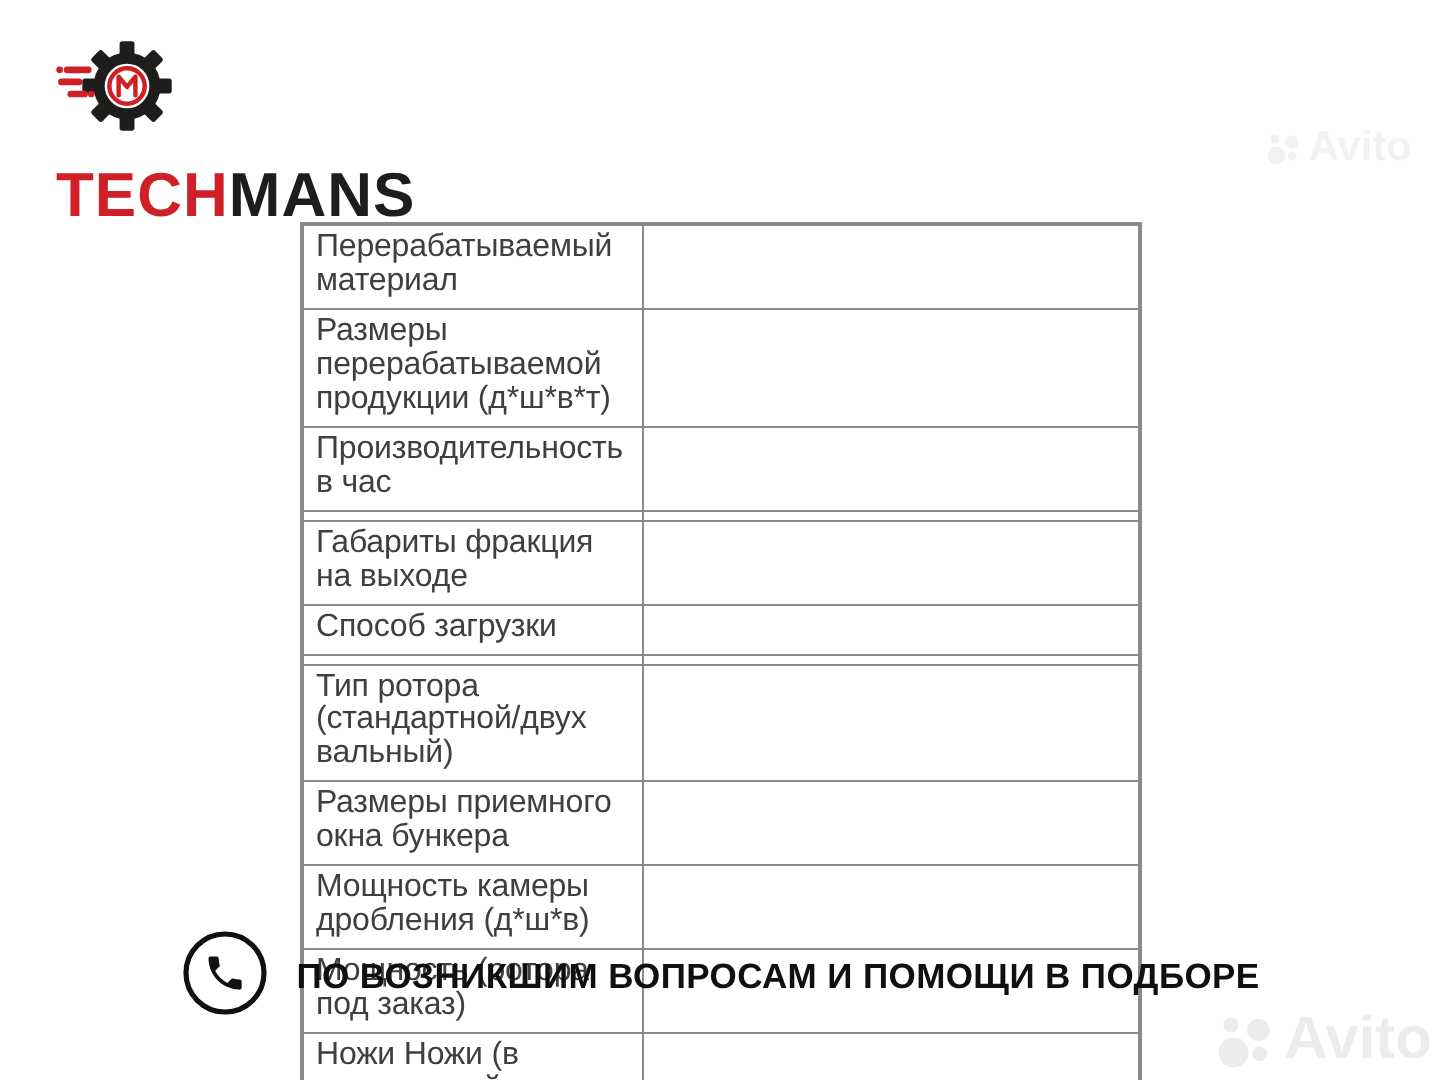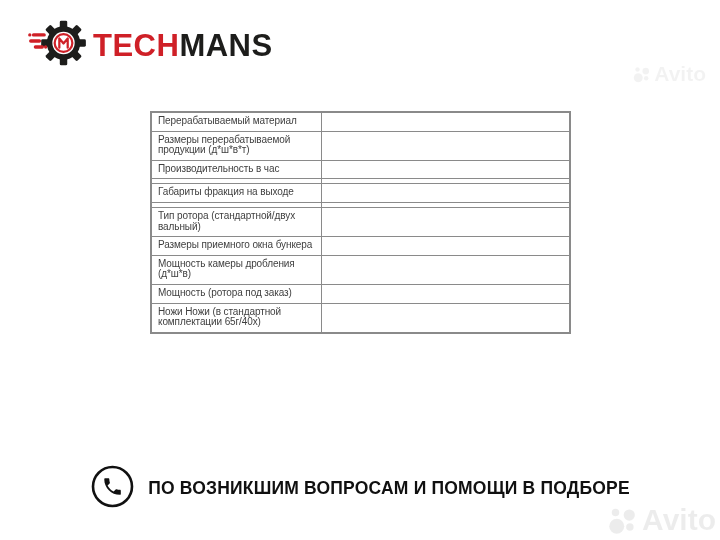--- a/index.html
+++ b/index.html
@@ -11,22 +11,22 @@
     overflow: hidden;
     font-family: "Liberation Sans", "DejaVu Sans", sans-serif;
   }
 
   
   .brand {
     position: absolute;
     left: 28px;
     top: 16px;
     display: flex;
-    align-items: center;
     gap: 7px;
+    flex-direction: column;
   }
   .brand-text {
     font-size: 31px;
     font-weight: 800;
     letter-spacing: 0.5px;
     line-height: 1;
     white-space: nowrap;
   }
   .brand-text .t-red  { color: var(--logo-red); }
   .brand-text .t-dark { color: var(--logo-dark); }
@@ -53,21 +53,21 @@
     width: 421px;
   }
   table.data-table {
     width: 100%;
     border-collapse: collapse;
     table-layout: fixed;
     border: 2px solid var(--table-border);
   }
   table.data-table td {
     border: 1px solid var(--table-border);
-    font-size: 10px;
+    font-size: 16px;
     line-height: 1.06;
     letter-spacing: -0.1px;
     color: var(--table-text);
     vertical-align: top;
     padding: 3px 4px 4px 6px;
     overflow: hidden;
   }
   table.data-table tr.sep td {
     height: 4px;
     padding: 0;
@@ -179,20 +179,24 @@
             <td></td>
           </tr>
           <tr class="sep">
             <td></td>
             <td></td>
           </tr>
           <tr>
             <td>Габариты фракция на выходе</td>
             <td></td>
           </tr>
+          <tr>
+            <td>Способ загрузки</td>
+            <td></td>
+          </tr>
           <tr class="sep">
             <td></td>
             <td></td>
           </tr>
           <tr>
             <td>Тип ротора (стандартной/двух вальный)</td>
             <td></td>
           </tr>
           <tr>
             <td>Размеры приемного окна бункера</td>

